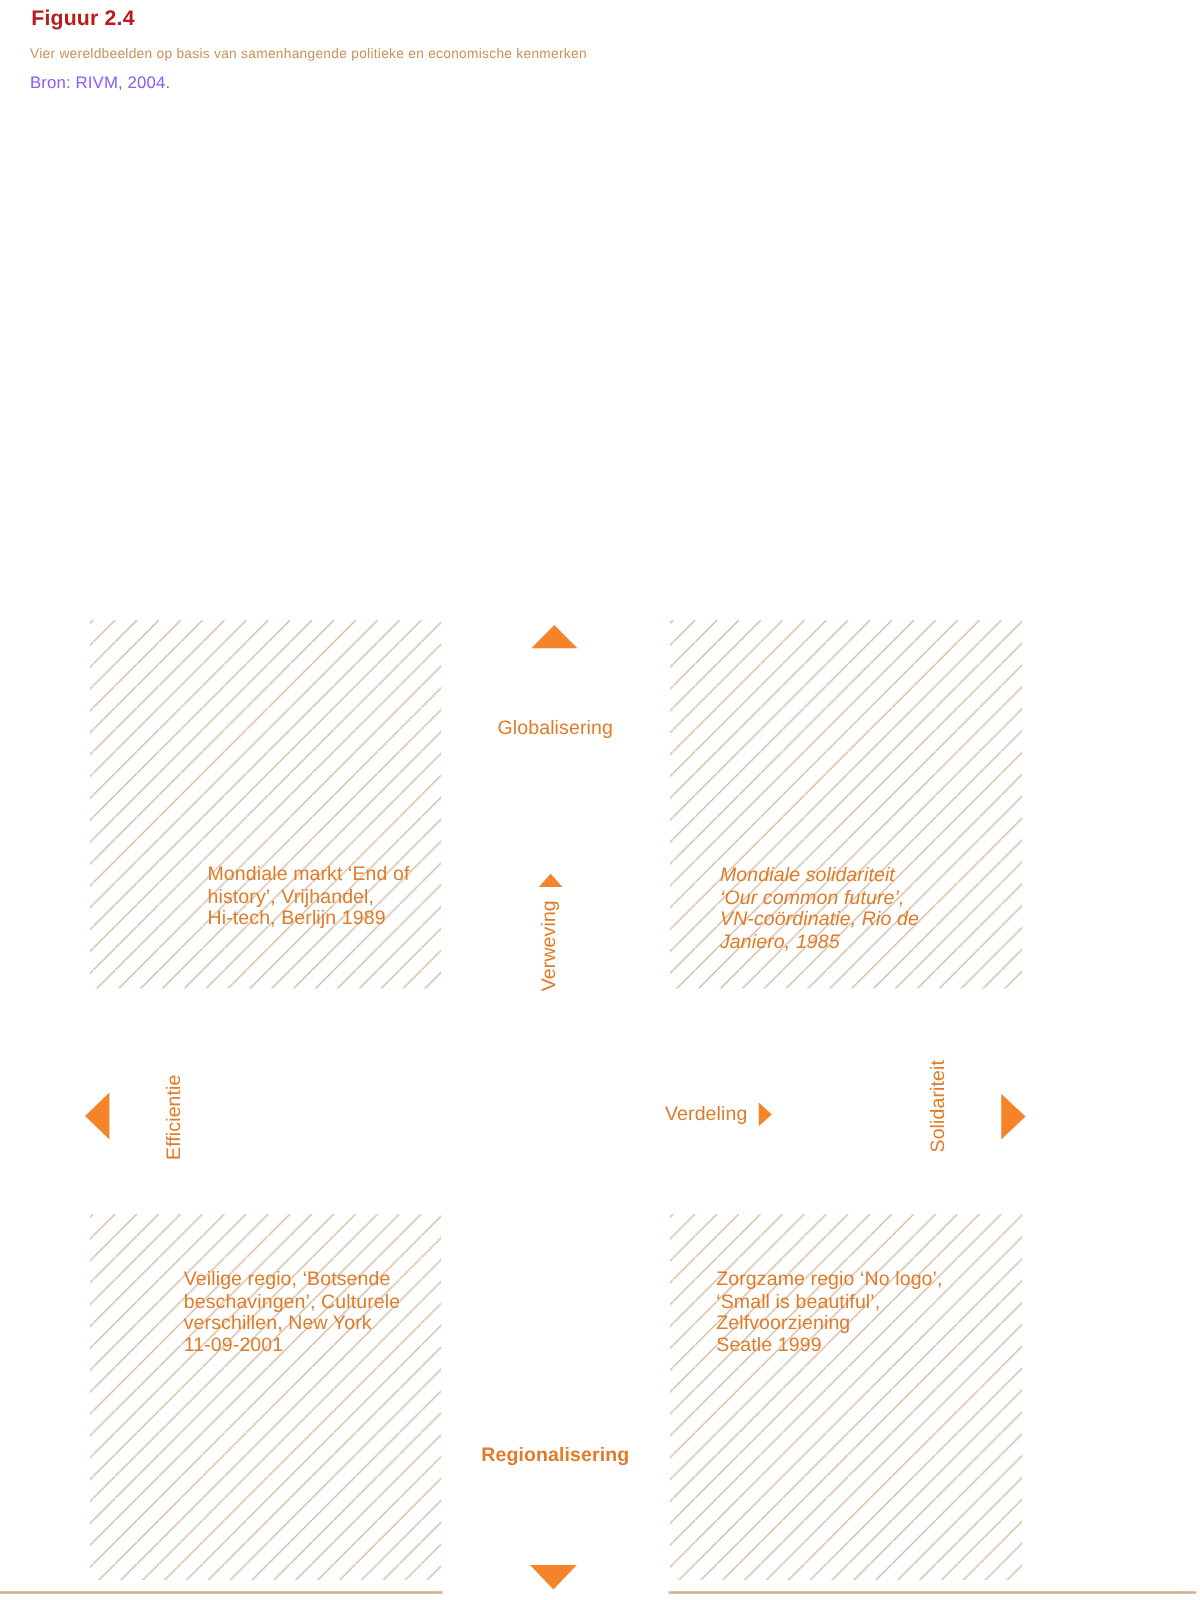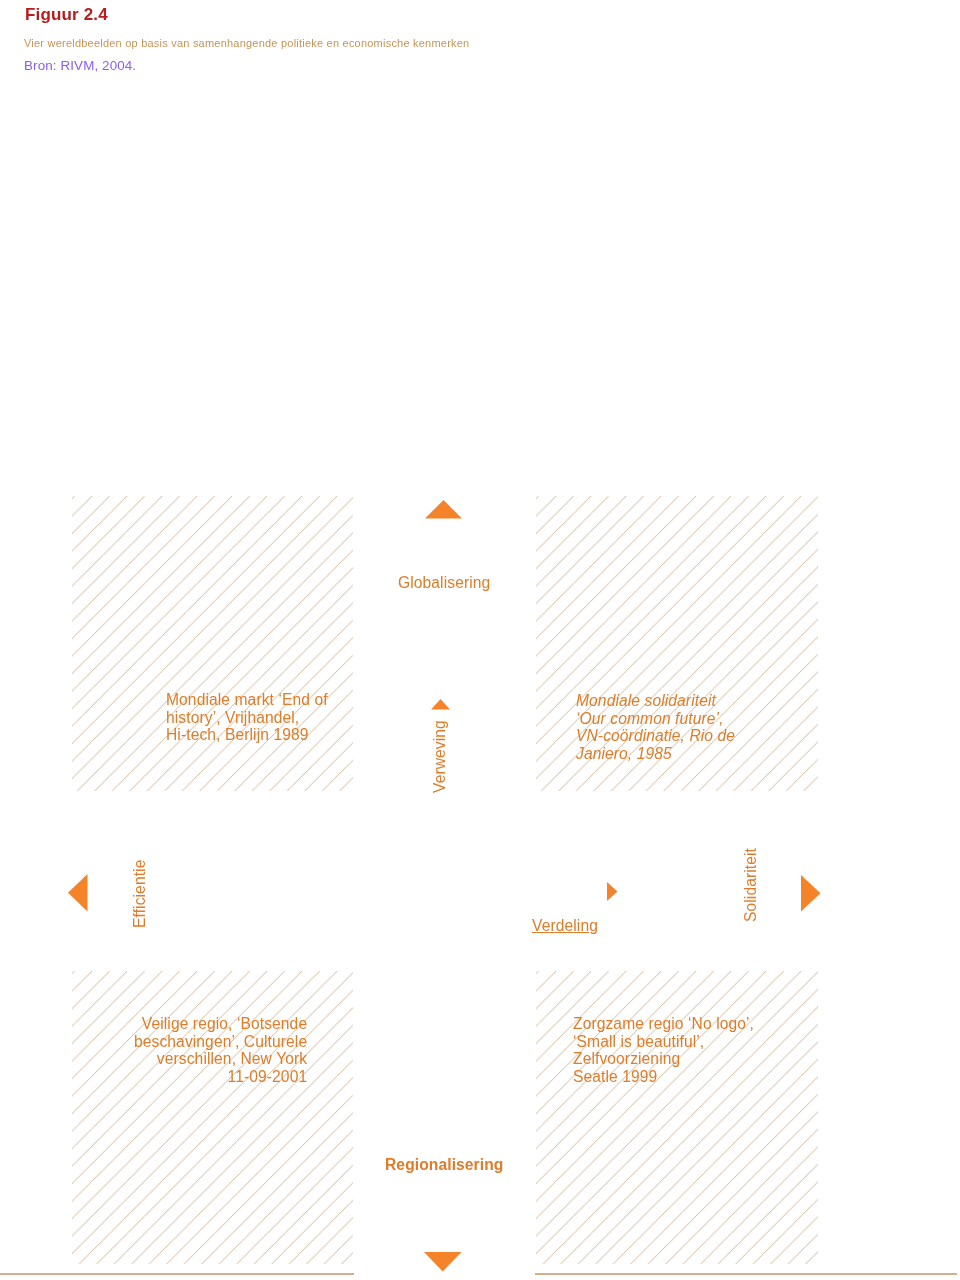--- a/index.html
+++ b/index.html
@@ -72,21 +72,21 @@
 
   <div class="quad" style="left:72px;top:971px;width:281px;height:293px;">
     <svg width="281" height="293" viewBox="0 0 281 293">
       <defs>
           <pattern id="h3" width="17.5" height="17.5" patternUnits="userSpaceOnUse" patternTransform="translate(2.6,0)">
         <path d="M -4.4 22 L 22 -4.4" stroke="#CFB294" stroke-width="0.95" fill="none"></path>
       </pattern>
         </defs>
       <rect x="0" y="0" width="281" height="293" fill="url(#h3)"></rect>
     </svg>
-    <div class="qtext" style="left:62px;top:44px;text-align:right;">
+    <div class="qtext" style="left:75px;top:44px;">
       <div class="qline">Veilige regio, ‘Botsende</div>
       <div class="qline">beschavingen’, Culturele</div>
       <div class="qline">verschillen, New York</div>
       <div class="qline">11-09-2001</div>
     </div>
   </div>
 
   <div class="quad" style="left:536px;top:971px;width:282px;height:293px;">
     <svg width="282" height="293" viewBox="0 0 282 293">
       <defs>
@@ -121,18 +121,18 @@
   </svg>
   <svg class="tri" style="left:607px;top:882px;width:11px;height:19px;" viewBox="0 0 11 19">
     <polygon points="0,0 10.5,9.5 0,19" fill="#F4832A"></polygon>
   </svg>
 
   <div class="axlabel" style="left:398px;top:574px;">Globalisering</div>
   <div class="axlabel" style="left:385px;top:1156px;font-weight:bold;">Regionalisering</div>
   <div class="axlabel vert" style="left:431px;top:793px;transform:rotate(-90deg);transform-origin:0 0;">Verweving</div>
   <div class="axlabel vert" style="left:131px;top:928px;transform:rotate(-90deg);transform-origin:0 0;">Efficientie</div>
   <div class="axlabel vert" style="left:742px;top:922px;transform:rotate(-90deg);transform-origin:0 0;">Solidariteit</div>
-  <div class="axlabel" style="left:532px;top:917px;text-decoration:underline;">Verdeling</div>
+  <div class="axlabel" style="left:532px;top:883px;">Verdeling</div>
 
   <div class="baseline" style="left:0px;top:1273px;width:354px;"></div>
   <div class="baseline" style="left:535px;top:1273px;width:422px;"></div>
 
 </div>
 
 </body></html>

